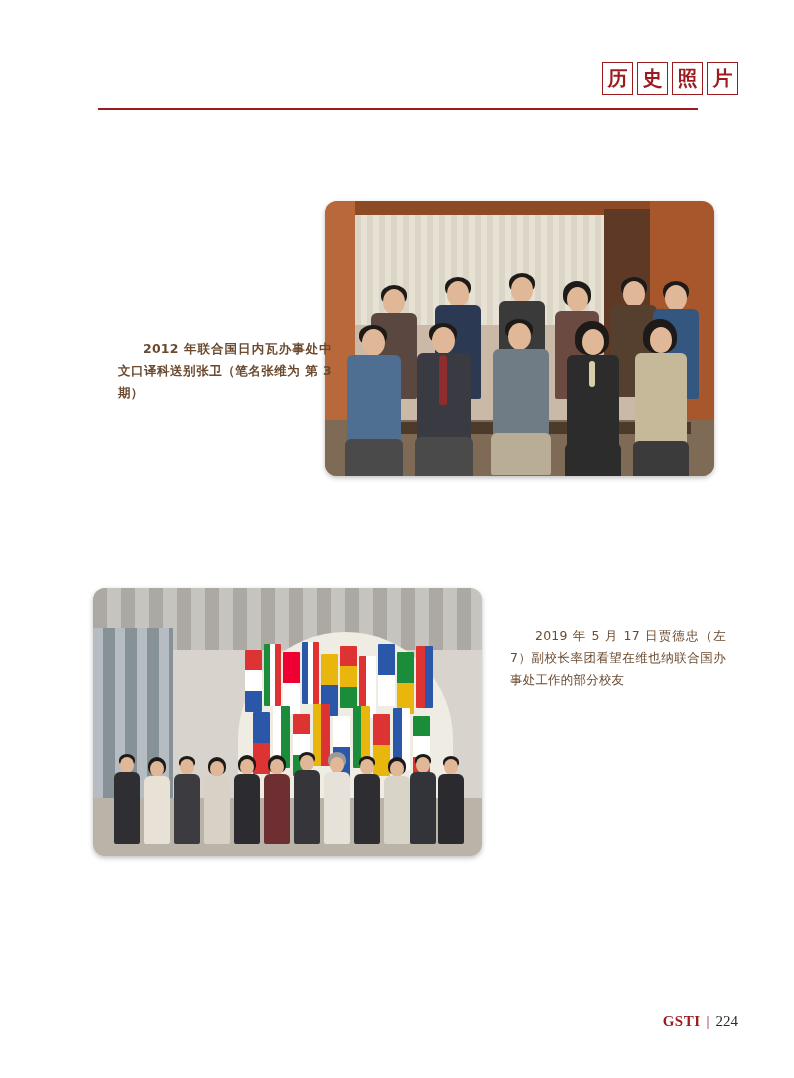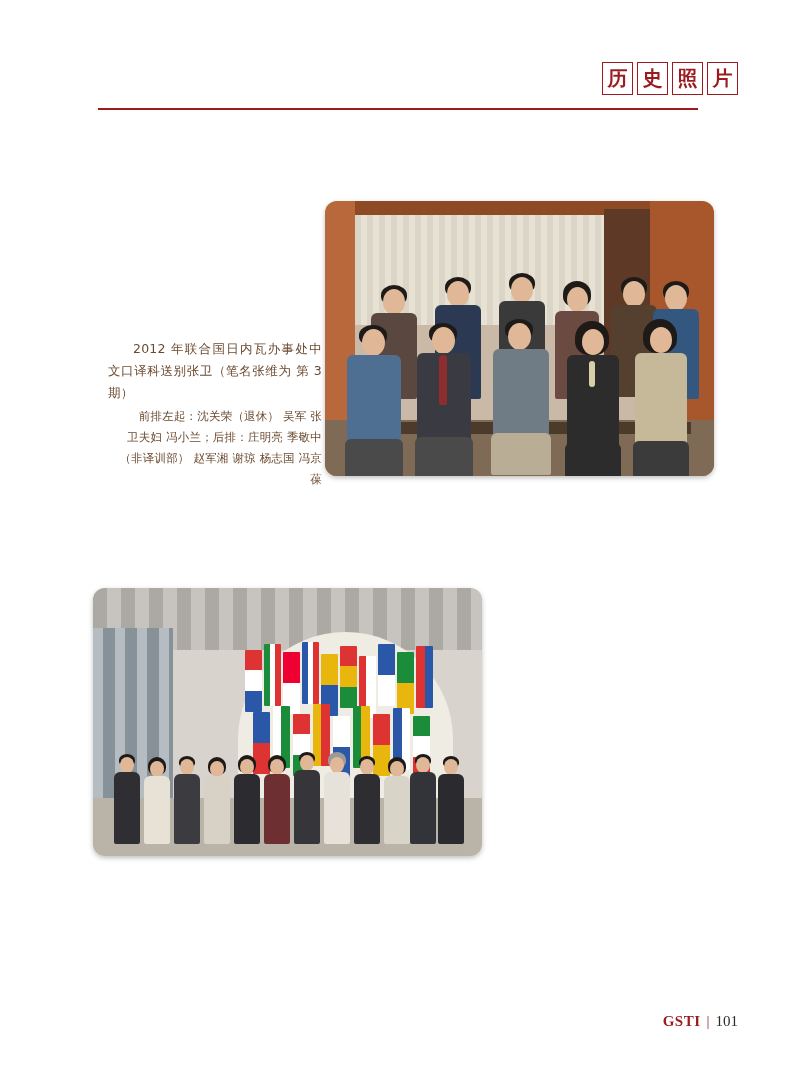--- a/index.html
+++ b/index.html
@@ -103,21 +103,21 @@
   .ph2-floor { position:absolute; left:0; bottom:0; width:100%; height:58px; background:#b9b3a8; }
   .flagwrap { position:absolute; left:150px; top:52px; width:205px; height:150px; }
   .flag { position:absolute; width:17px; height:62px; border-radius:1px; }
 
   
   .cap {
     position: absolute;
     color: #6b4a2f;
     font-family: "DejaVu Sans", "Liberation Sans", sans-serif;
   }
-  .cap1 { left: 108px; top: 338px; width: 214px; }
+  .cap1 { left: 118px; top: 338px; width: 214px; font-weight: bold; }
   .cap2 { left: 510px; top: 625px; width: 216px; }
 
   .cap .title {
     font-size: 12.5px;
     line-height: 22px;
     text-align: justify;
     text-indent: 25px;
     margin: 0 0 2px 0;
     letter-spacing: 0.2px;
   }
@@ -244,21 +244,20 @@
     <div class="person" style="left:314px; top:124px;">
       <div class="p-hair" style="left:4px; top:-6px; width:34px; height:34px;"></div>
       <div class="p-head" style="left:11px; top:2px; width:22px; height:26px;"></div>
       <div class="p-body" style="left:-4px; top:28px; width:52px; height:94px; background:#c6b99a;"></div>
       <div class="p-body" style="left:-6px; top:116px; width:56px; height:38px; background:#3b3b3b;"></div>
     </div>
   </div>
 
   <div class="cap cap1">
     <p class="title">2012 年联合国日内瓦办事处中文口译科送别张卫（笔名张维为  第 3 期）</p>
-    <p class="body">前排左起：沈关荣（退休）  吴军 张卫夫妇 冯小兰；后排：庄明亮 季敬中（非译训部） 赵军湘 谢琼 杨志国 冯京葆</p>
   </div>
 
   <div class="fig2">
     <div class="ph2-bg"></div>
     <div class="ph2-ceil"></div>
     <div class="ph2-arch"></div>
     <div class="ph2-leftwall"></div>
     <div class="ph2-floor"></div>
 
     <div class="flagwrap">
@@ -339,21 +338,22 @@
       <div class="p-body" style="left:-1px; top:16px; width:26px; height:72px; background:#33333a;"></div>
     </div>
     <div class="person" style="left:346px; top:170px;">
       <div class="p-hair" style="left:4px; top:-2px; width:16px; height:12px;"></div>
       <div class="p-head" style="left:5px; top:1px; width:14px; height:16px;"></div>
       <div class="p-body" style="left:-1px; top:16px; width:26px; height:70px; background:#2a2a2f;"></div>
     </div>
   </div>
 
   <div class="cap cap2">
+    <p class="title">2019 年 5 月 17 日贾德忠（左 7）副校长率团看望在维也纳联合国办事处工作的部分校友</p>
   </div>
 
   <div class="footer">
     <span class="gsti">GSTI</span>
     <span class="sep">|</span>
-    <span class="pageno">101</span>
+    <span class="pageno">224</span>
   </div>
 
 </div>
 
 </body></html>

